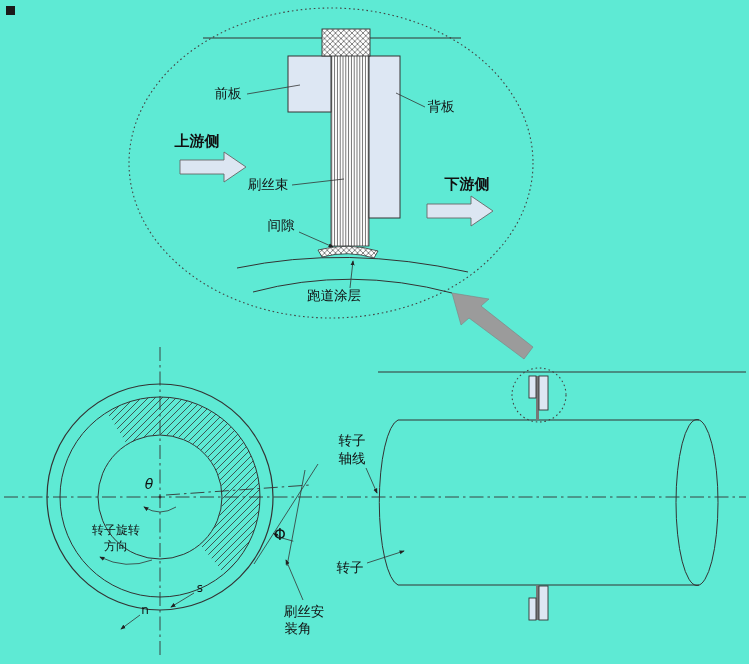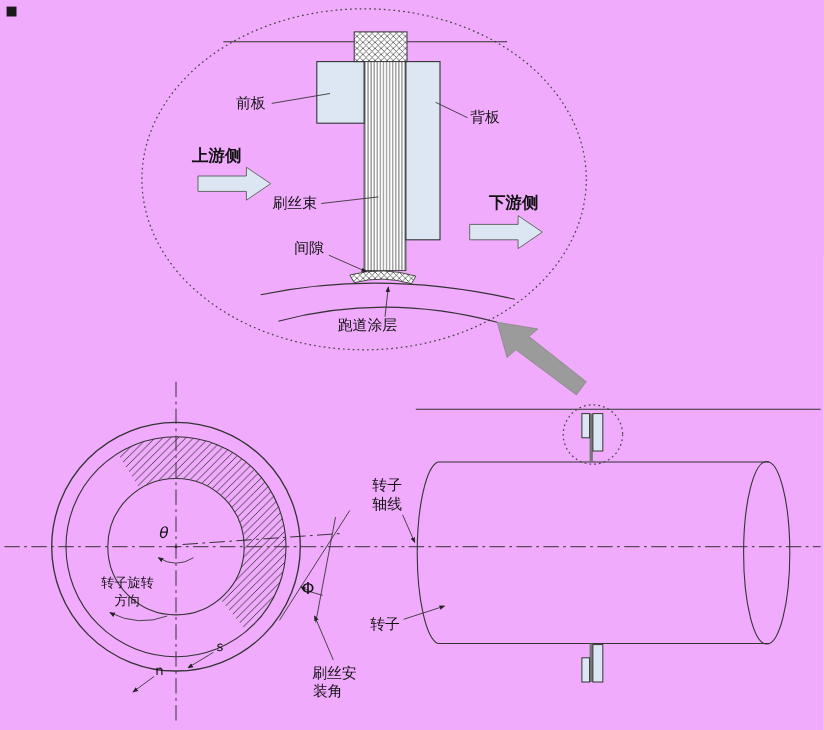--- a/index.html
+++ b/index.html
@@ -1,16 +1,16 @@
 <!DOCTYPE html>
 <html><head>
 <meta charset="utf-8">
 <style>
   html,body{margin:0;padding:0;background:#ffffff;}
-  .stage{position:relative;width:749px;height:664px;background:#f0abfc;overflow:hidden;
+  .stage{position:relative;width:749px;height:664px;background:#5eead4;overflow:hidden;
          font-family:"DejaVu Sans","Liberation Sans",sans-serif;}
   svg{display:block;}
   .ln{stroke:#333;stroke-width:1;fill:none;}
   .ln2{stroke:#333;stroke-width:1.2;fill:none;}
   .thin{stroke:#333;stroke-width:0.8;fill:none;}
   .cl{stroke:#333;stroke-width:0.9;fill:none;stroke-dasharray:14 4 2.5 4;}
   .dot{stroke:#444;stroke-width:1.1;fill:none;stroke-dasharray:1.6 2.8;}
   .lbl{font-size:13.5px;fill:#111;}
   .flow{font-size:15px;font-weight:bold;fill:#111;}
   .sm{font-size:12px;fill:#111;}

